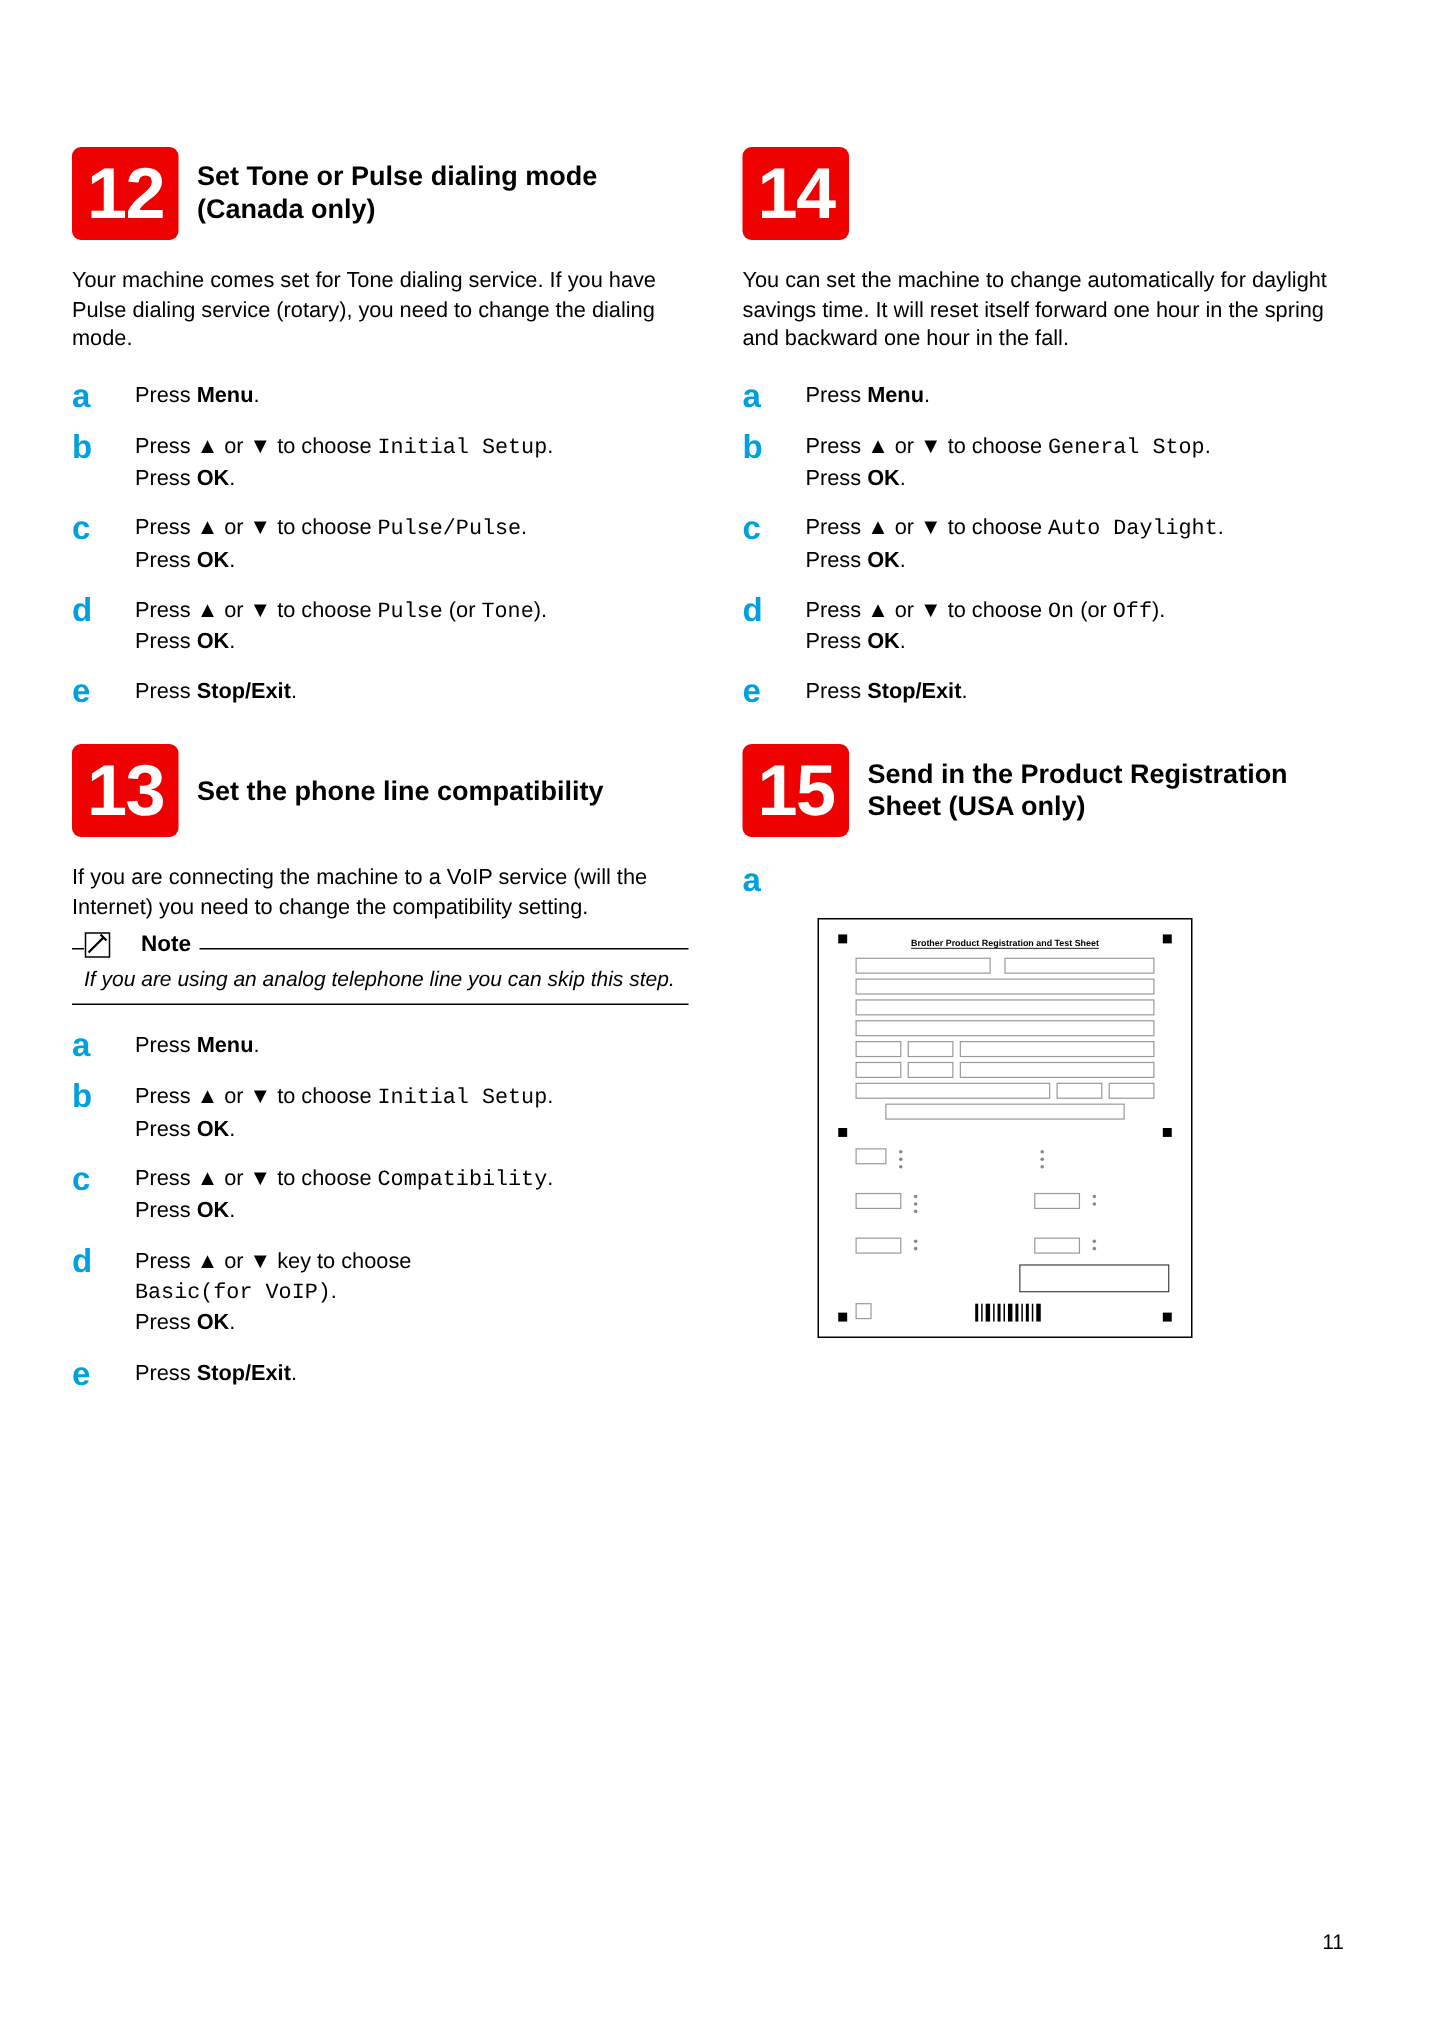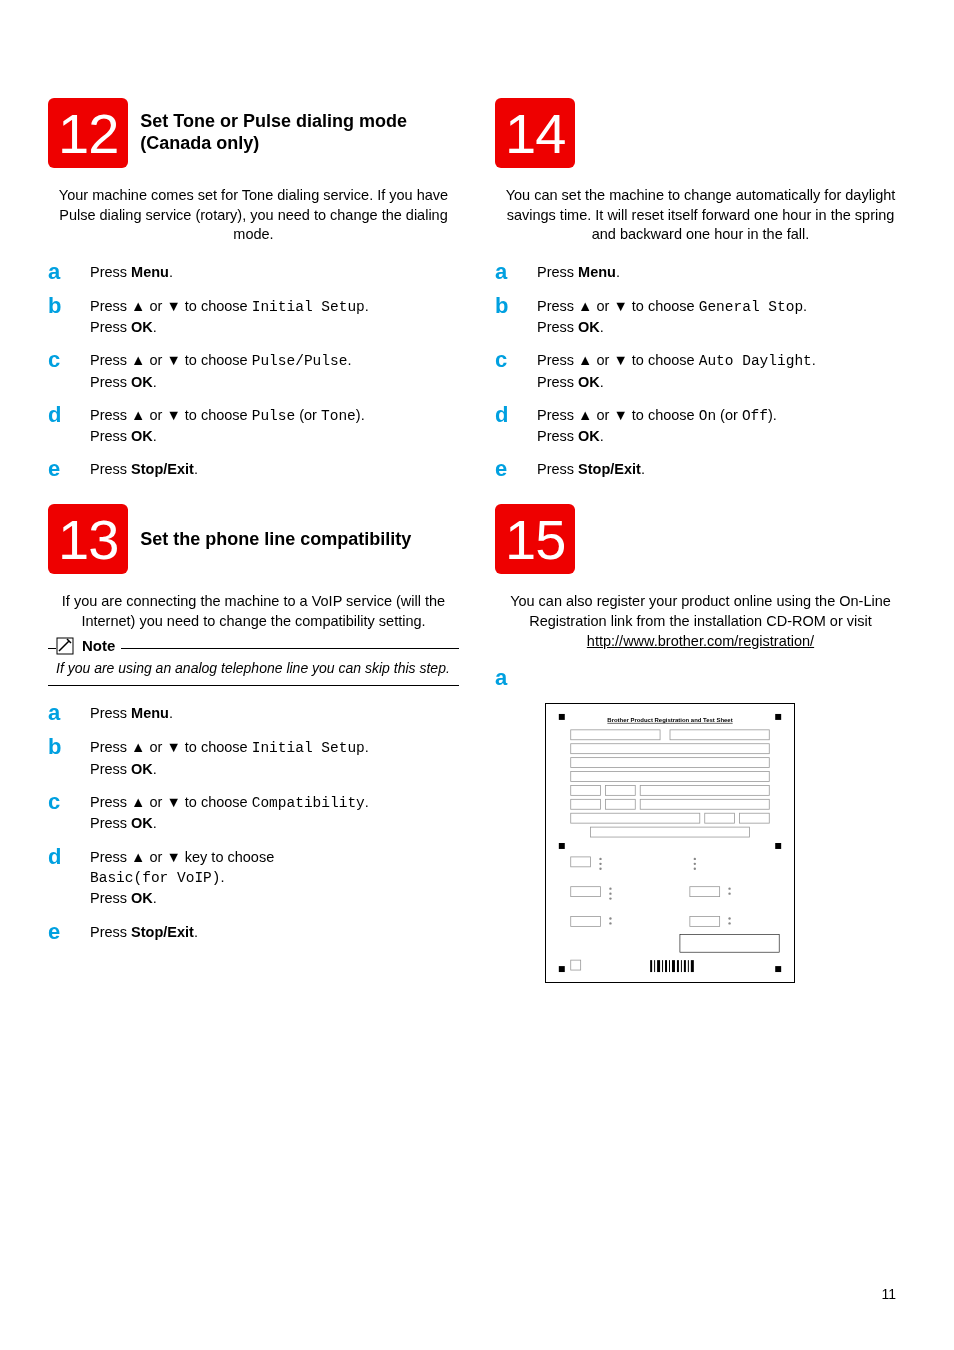--- a/index.html
+++ b/index.html
@@ -23,38 +23,37 @@
   }
   .section-header {
     display: flex;
     align-items: center;
     gap: 12px;
     margin-bottom: 18px;
   }
   .big-num {
     background: #e00;
     color: #fff;
-    font-weight: 400;
-    font-size: 56px;
+    font-weight: 700;
+    font-size: 48px;
     line-height: 1;
     padding: 8px 10px 6px 10px;
     border-radius: 6px;
     font-family: Arial, sans-serif;
     letter-spacing: -1px;
   }
   .section-title {
     font-size: 18px;
     font-weight: bold;
     line-height: 1.2;
   }
   .intro {
     font-size: 14.5px;
     line-height: 1.35;
     margin-bottom: 16px;
-    text-align: center;
   }
   .step {
     display: flex;
     gap: 22px;
     margin-bottom: 12px;
   }
   .step-letter {
     color: #00a0e0;
     font-weight: 900;
     font-size: 22px;
@@ -73,21 +72,21 @@
   }
   .note-box {
     border-top: 1px solid #000;
     border-bottom: 1px solid #000;
     padding: 6px 8px 8px 8px;
     margin: 12px 0 16px 0;
   }
   .note-header {
     display: flex;
     align-items: center;
-    gap: 8px;
+    gap: 20px;
     font-weight: bold;
     font-size: 15px;
     margin-bottom: 4px;
     margin-top: -18px;
     background: #fff;
     padding-right: 6px;
     width: fit-content;
   }
   .note-icon svg {
     display: block;
@@ -273,24 +272,23 @@
 
     <div class="step">
       <div class="step-letter">e</div>
       <div class="step-body">
         <span>Press </span><b>Stop/Exit</b><span>.</span>
       </div>
     </div>
 
     <div class="section-header" style="margin-top:24px">
       <div class="big-num">15</div>
-    </div>
-    <div class="intro">
-      <span>You can also register your product online using the On-Line Registration link from the installation CD-ROM or visit </span><br>
-      <a href="#">http://www.brother.com/registration/</a>
+      <div class="section-title">
+        Send in the Product Registration Sheet (USA only)
+      </div>
     </div>
 
     <div class="step">
       <div class="step-letter">a</div>
     </div>
 
     <div class="reg-icon">
       <svg class="reg-inner" viewBox="0 0 240 272">
         <rect x="8" y="6" width="6" height="6" fill="#000"></rect>
         <rect x="226" y="6" width="6" height="6" fill="#000"></rect>

